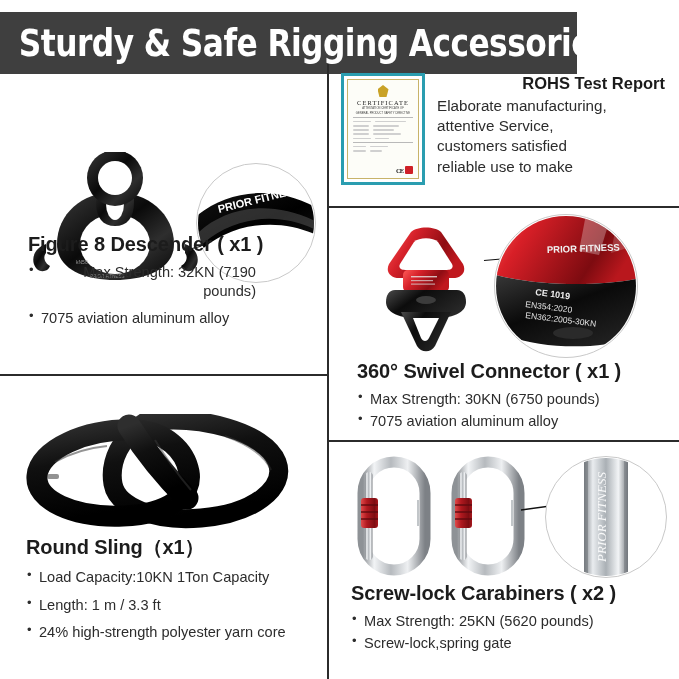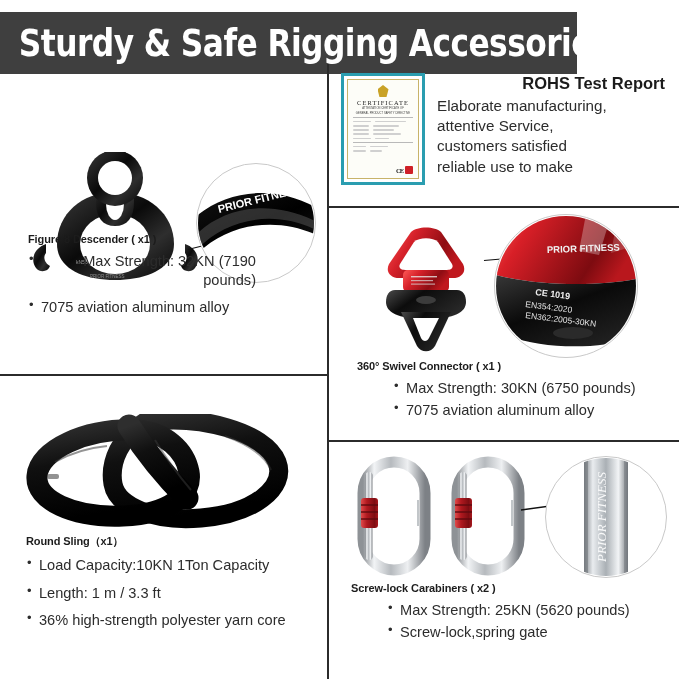--- a/index.html
+++ b/index.html
@@ -29,34 +29,34 @@
   }
 
   
   .vdiv{position:absolute;background:#2b2b2b;}
   .hdiv{position:absolute;background:#2b2b2b;}
 
   
   .panel{position:absolute;box-sizing:border-box;}
 
   .prod-title{
-    font-weight:bold;font-size:11px;color:#1c1c1c;
+    font-weight:bold;font-size:20px;color:#1c1c1c;
     margin:0 0 7px 0;letter-spacing:-0.1px;white-space:nowrap;
   }
   .blist{margin:0;padding:0;list-style:none;}
   .blist li{
     position:relative;padding-left:13px;
     font-size:14.6px;line-height:1.28;color:#2c2c2c;
     margin-bottom:9px;
   }
   .blist li:last-child{margin-bottom:0;}
   .blist li::before{
     content:"\2022";position:absolute;left:1px;top:-1px;font-size:13px;color:#2c2c2c;
   }
-  .tight li{margin-bottom:3px;margin-left:36px;}
+  .tight li{margin-bottom:3px;}
   .callout-ring{
     position:absolute;border:1px solid #c9c9c9;border-radius:50%;
     background:#fff;overflow:hidden;
   }
   .leader{position:absolute;background:#111;height:1.4px;transform-origin:left center;}
 
   
   .f8{position:absolute;left:28px;top:88px;width:175px;height:135px;}
 
   
@@ -336,21 +336,21 @@
       <path d="M130,26 C142,46 154,62 166,76" fill="none" stroke="#3a3a3a" stroke-width="2" opacity="0.5"></path>
       <path d="M200,22 C222,30 240,42 246,56" fill="none" stroke="#3a3a3a" stroke-width="2" opacity="0.45"></path>
       <rect x="22" y="60" width="12" height="5" rx="2" fill="#4a4a4a" opacity="0.6"></rect>
     </svg>
 
     <div style="position:absolute;left:26px;top:142px;width:300px;">
       <div class="prod-title">Round Sling（x1）</div>
       <ul class="blist">
         <li>Load Capacity:10KN 1Ton Capacity</li>
         <li>Length: 1 m / 3.3 ft</li>
-        <li style="max-width:262px;">36% high-strength polyester yarn core</li>
+        <li style="max-width:262px;">24% high-strength polyester yarn core</li>
       </ul>
     </div>
   </div>
 
   <div class="panel" style="left:329px;top:442px;width:350px;height:237px;">
 
     <svg class="carab-wrap" viewBox="0 0 300 120">
       <defs>
         <linearGradient id="chrome" x1="0" y1="0" x2="1" y2="0">
           <stop offset="0" stop-color="#8e9296"></stop>

